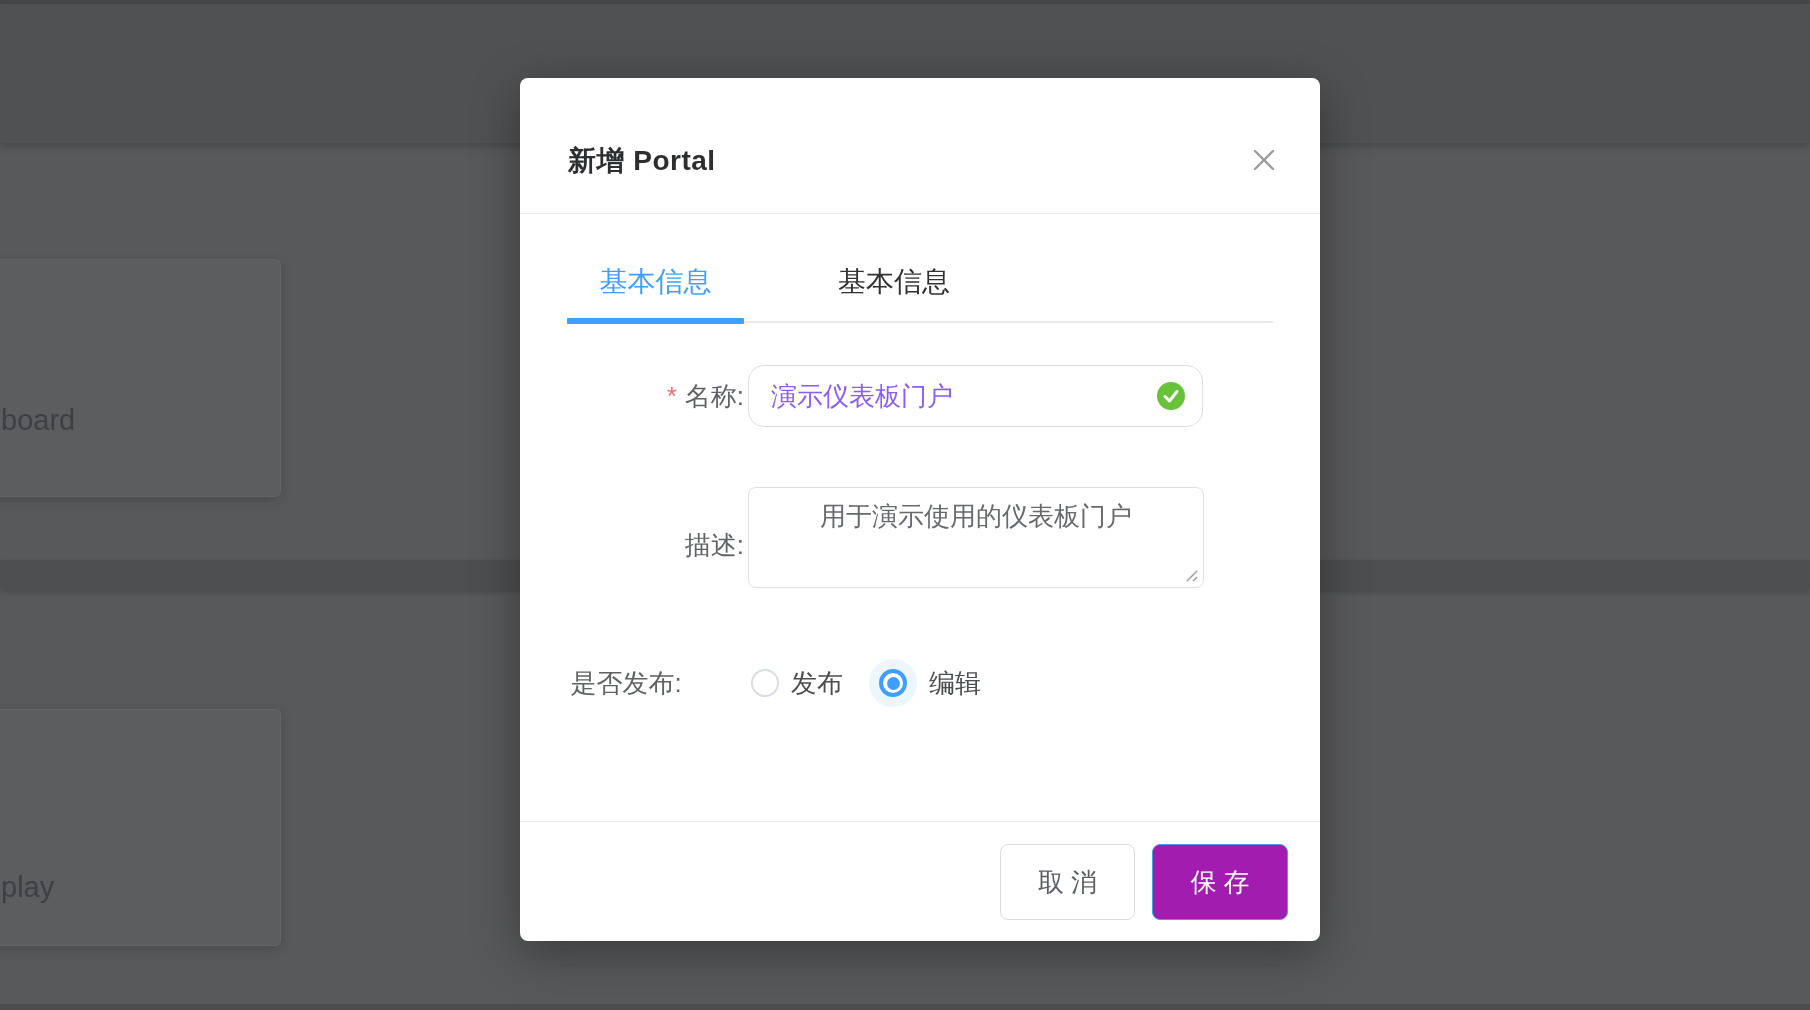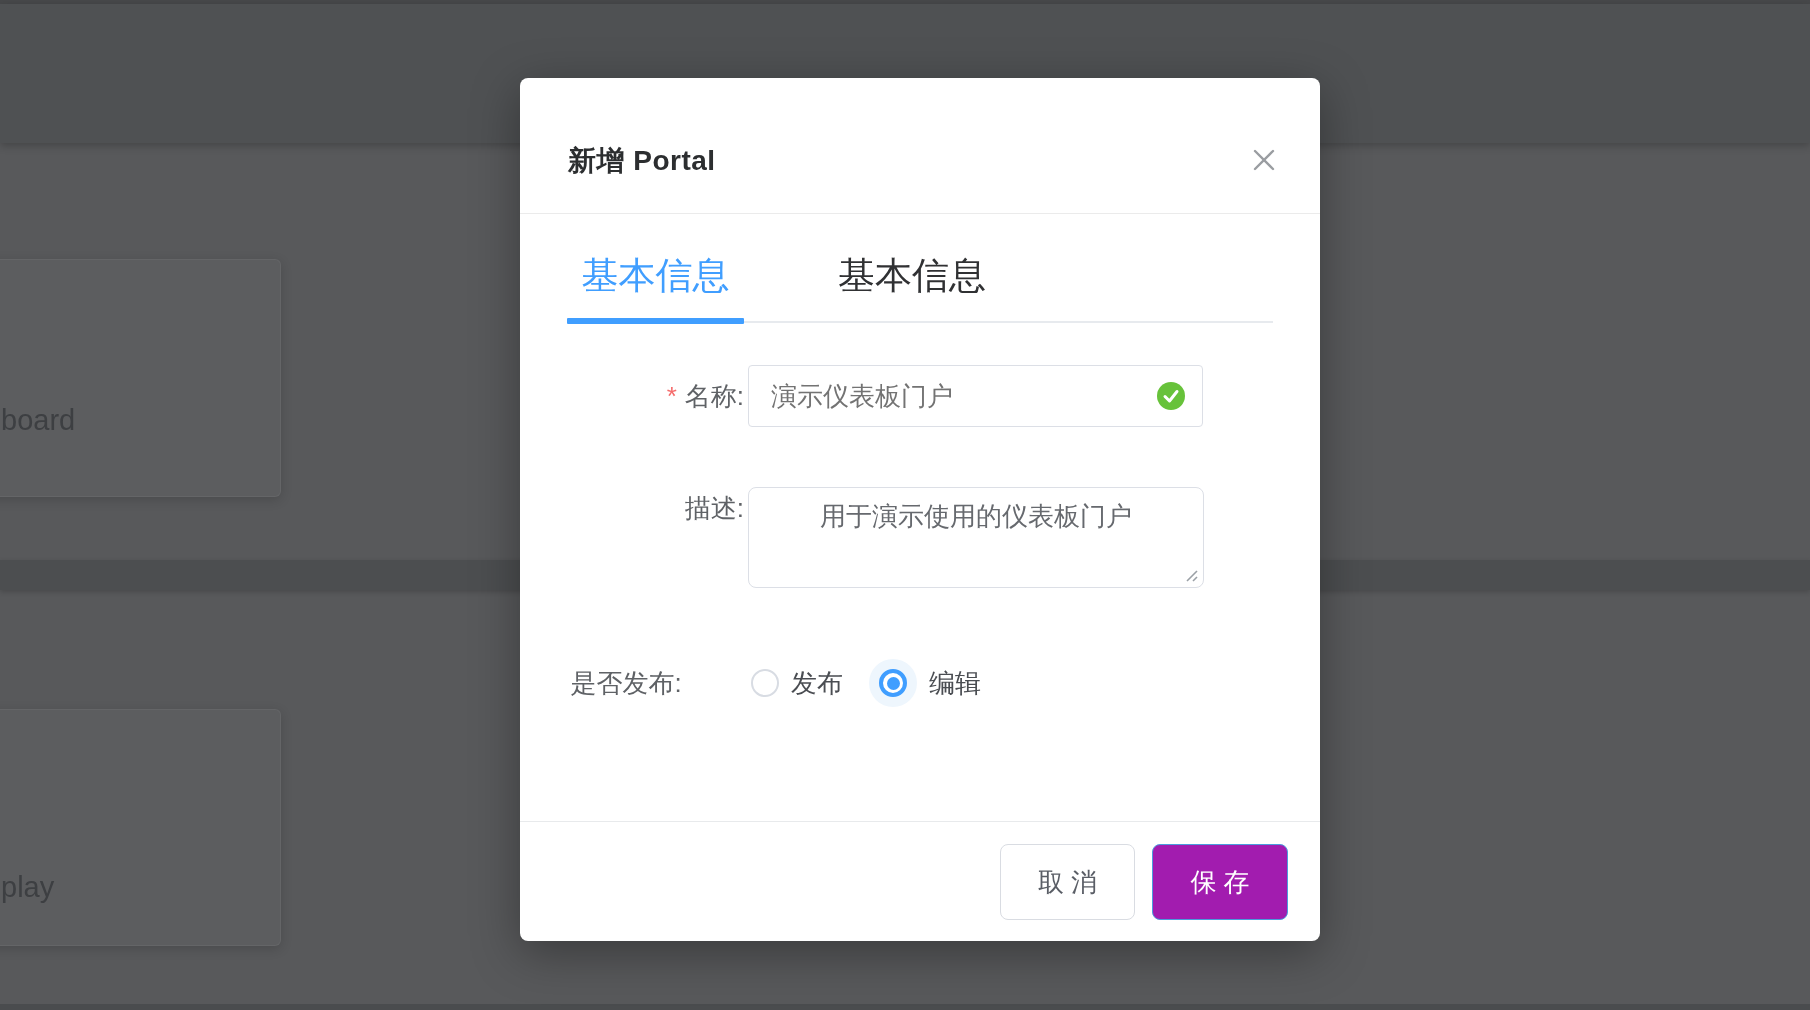--- a/index.html
+++ b/index.html
@@ -32,40 +32,40 @@
   .modal-header { position:absolute; left:0; top:0; width:100%; height:108px;
                   border-bottom:1px solid #ebebeb; border-radius:8px 8px 0 0;margin-top:28px; }
   .modal-title  { position:absolute; left:48px; top:36px; font-size:28px; font-weight:600;
                   color:#2c2e30; letter-spacing:.5px; }
   .modal-close  { position:absolute; right:38px; top:36px; width:36px; height:36px; cursor:pointer;
                   display:flex; align-items:center; justify-content:center; }
 
   
   .tabs { position:absolute; left:47px; top:160px; width:706px; height:85px;
           border-bottom:2px solid #e7eaee; }
-  .tab  { position:absolute; bottom:20px; font-size:37px; cursor:pointer; white-space:nowrap; }
+  .tab  { position:absolute; bottom:20px; font-size:28px; cursor:pointer; white-space:nowrap; }
   .tab-basic { left:0; width:177px; text-align:center; color:#409EFF; font-weight:500; }
   .tab-permission { left:271px; color:#303133; }
   .tab-activebar { position:absolute; left:0; bottom:-3px; width:177px; height:6px;
                    background:#409EFF; border-radius:1px; }
 
   
   .form-label { position:absolute; left:8px; width:216px; display:flex; align-items:center;
                 justify-content:flex-end; font-size:26px; color:#5f6266; }
   .req { color:#F56C6C; margin-right:8px; font-size:26px; }
 
   .lbl-name { top:287px; height:62px; }
   .name-wrap { position:absolute; left:228px; top:287px; width:455px; height:62px; }
-  .name-input { width:100%; height:100%; border:1px solid #dcdfe6; border-radius:4px;
-                padding:0 52px 0 22px; font-size:26px; color:#737373; outline:none;
+  .name-input { width:100%; height:100%; border:1px solid #dcdfe6; border-radius:16px;
+                padding:0 52px 0 22px; font-size:26px; color:#8b5cf6; outline:none;
                 font-family:"Liberation Sans","DejaVu Sans",sans-serif; background:#fff; }
   .valid-badge { position:absolute; right:18px; top:17px; width:28px; height:28px; border-radius:50%;
                  background:#67C23A; display:flex; align-items:center; justify-content:center; }
 
-  .lbl-desc { top:392px; height:76px; }
+  .lbl-desc { top:409px; height:76px;align-items:flex-end; }
   .desc-wrap { position:absolute; left:228px; top:409px; width:456px; height:101px; }
   .desc-textarea { width:100%; height:100%; border:1px solid #dcdfe6; border-radius:8px;
                    padding:11px 20px; font-size:26px; line-height:34px; color:#66696e; resize:none;
                    outline:none; font-family:"Liberation Sans","DejaVu Sans",sans-serif; background:#fff;text-align:center; }
   .resize-grip { position:absolute; right:5px; bottom:5px; }
 
   .lbl-publish { top:574px; height:62px; left:0; width:212px;justify-content:center; }
   .radio-group { position:absolute; left:231px; top:574px; height:62px; display:flex; align-items:center; }
   .radio-circle { width:28px; height:28px; border-radius:50%; background:#fff; }
   .radio-off { border:2px solid #d8dce3; }

